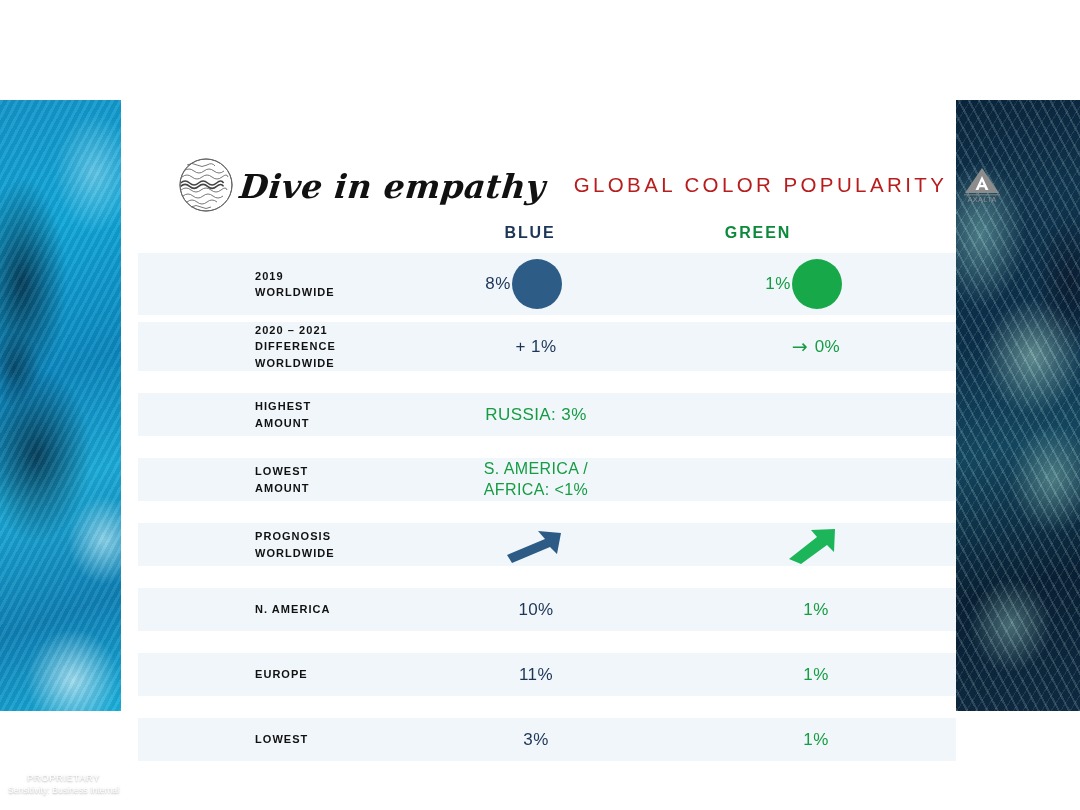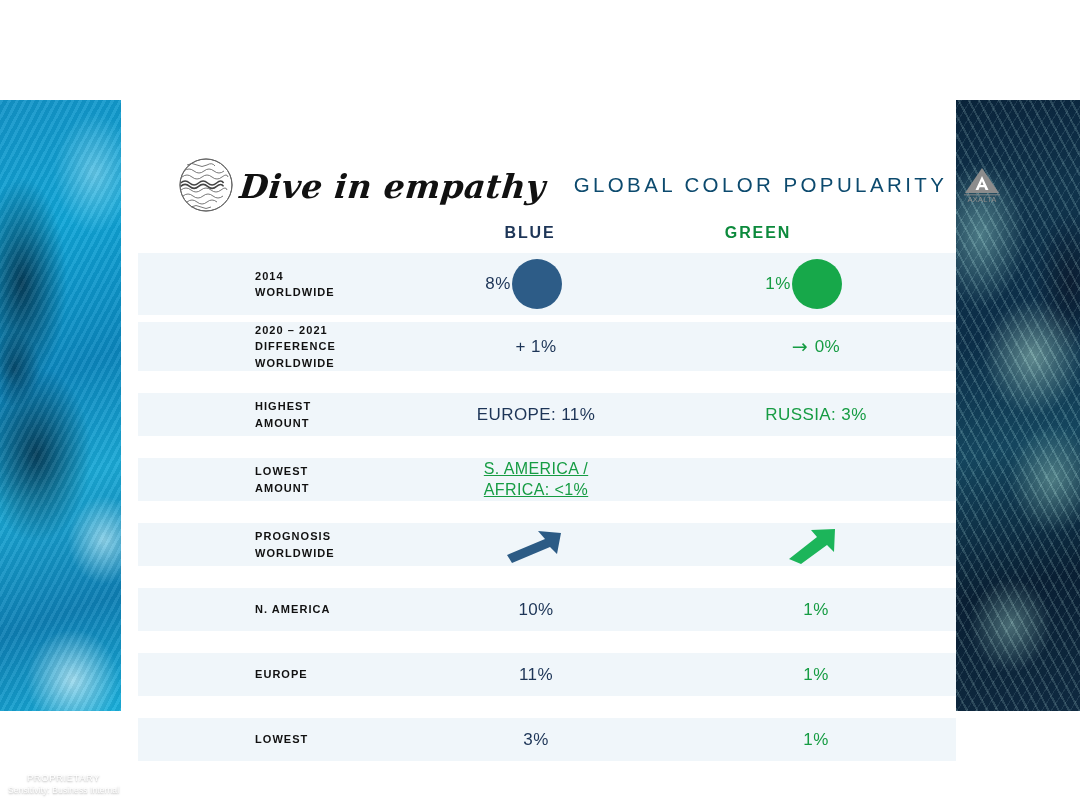--- a/index.html
+++ b/index.html
@@ -111,21 +111,21 @@
     letter-spacing: .4px;
     margin-left: 6px;
     margin-top: 2px;
     transform: skewX(-6deg);
     white-space: nowrap;
   }
 
   .header-sub {
     font-size: 20.5px;
     letter-spacing: 3.4px;
-    color: #0c4a6e;
+    color: #b91c1c;
     margin-left: 28px;
     white-space: nowrap;
   }
 
   .axalta-logo {
     margin-left: 14px;
     width: 42px;
     height: 38px;
     flex: 0 0 auto;
   }
@@ -190,21 +190,21 @@
   .cell-blue  { color: #1d3557; }
   .cell-green { color: #169c43; }
 
   .val {
     font-size: 17px;
     letter-spacing: .4px;
     text-align: center;
     line-height: 1.28;
     white-space: pre-line;
   }
-  .val.small { font-size: 16px; text-decoration: underline; }
+  .val.small { font-size: 16px; }
 
   
   .with-dot { gap: 0; }
   .with-dot .val { position: relative; left: -38px; }
   .dot {
     position: absolute;
     left: 50%;
     top: 50%;
     transform: translate(-24px, -50%);
     width: 50px;
@@ -275,21 +275,21 @@
   </div>
 
   <div class="col-headers">
     <div class="col-head blue">BLUE</div>
     <div class="col-head green">GREEN</div>
   </div>
 
   <div class="table">
 
     <div class="row tall">
-      <div class="cell-label">2014
+      <div class="cell-label">2019
 WORLDWIDE</div>
       <div class="cell-blue with-dot">
         <span class="val">8%</span>
         <span class="dot navy"></span>
       </div>
       <div class="cell-green with-dot">
         <span class="val">1%</span>
         <span class="dot green"></span>
       </div>
     </div>
@@ -303,23 +303,20 @@
       </div>
       <div class="cell-green">
         <span class="diff-arrow">→</span>
         <span class="val">0%</span>
       </div>
     </div>
 
     <div class="row mid">
       <div class="cell-label">HIGHEST
 AMOUNT</div>
-      <div class="cell-blue">
-        <span class="val">EUROPE: 11%</span>
-      </div>
       <div class="cell-green">
         <span class="val">RUSSIA: 3%</span>
       </div>
     </div>
 
     <div class="row mid">
       <div class="cell-label">LOWEST
 AMOUNT</div>
       <div class="cell-green">
         <span class="val small">S. AMERICA /

